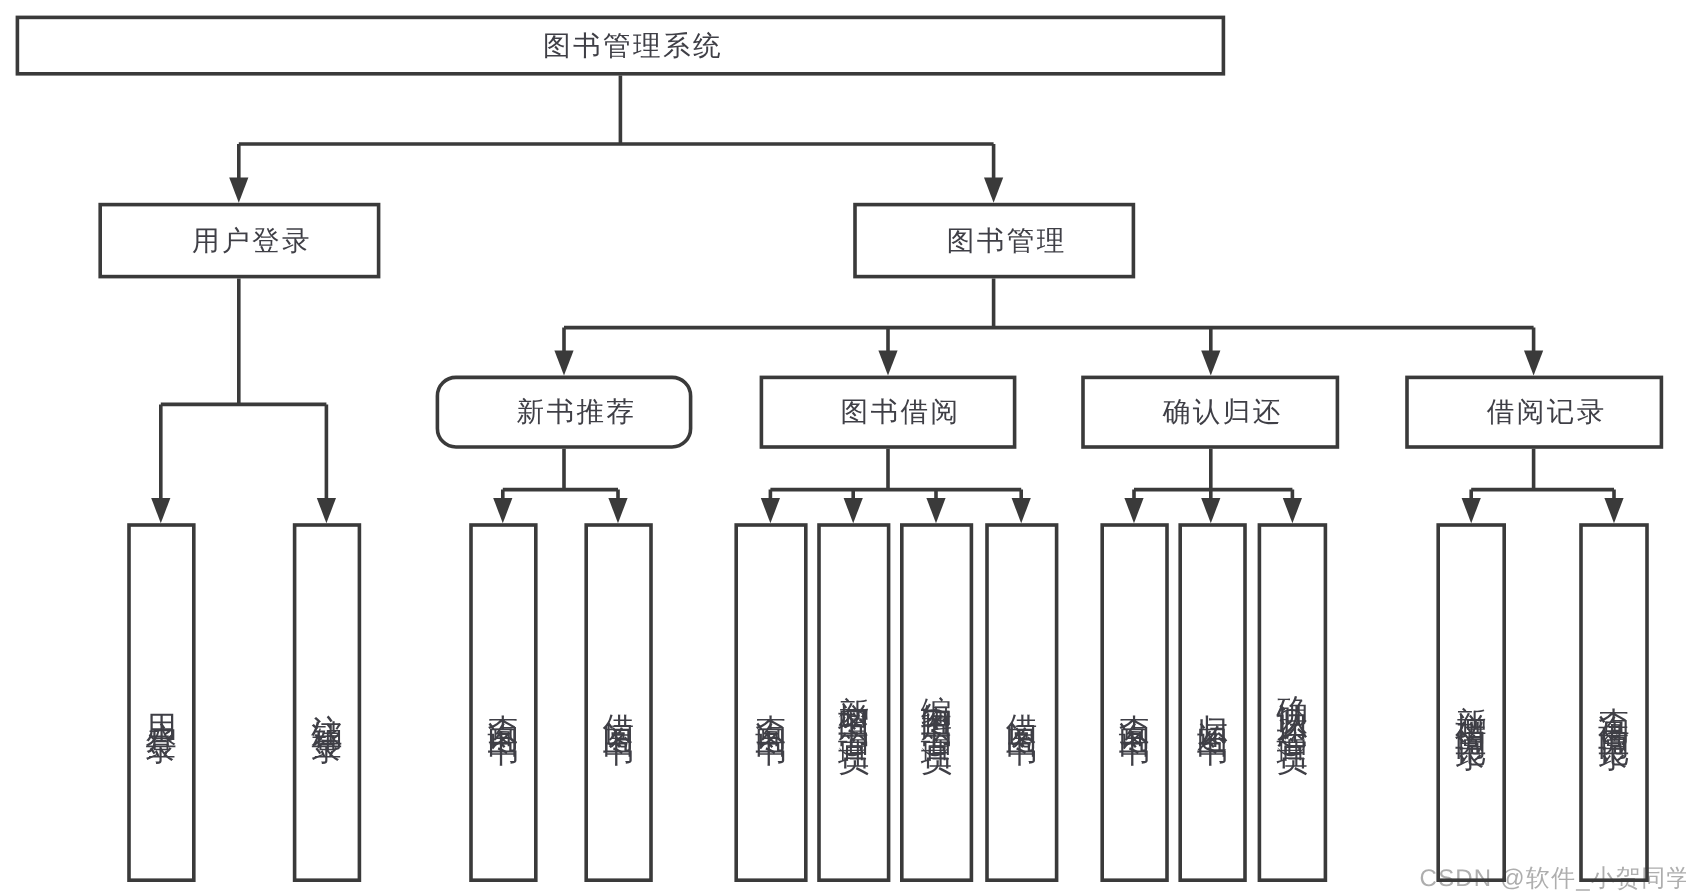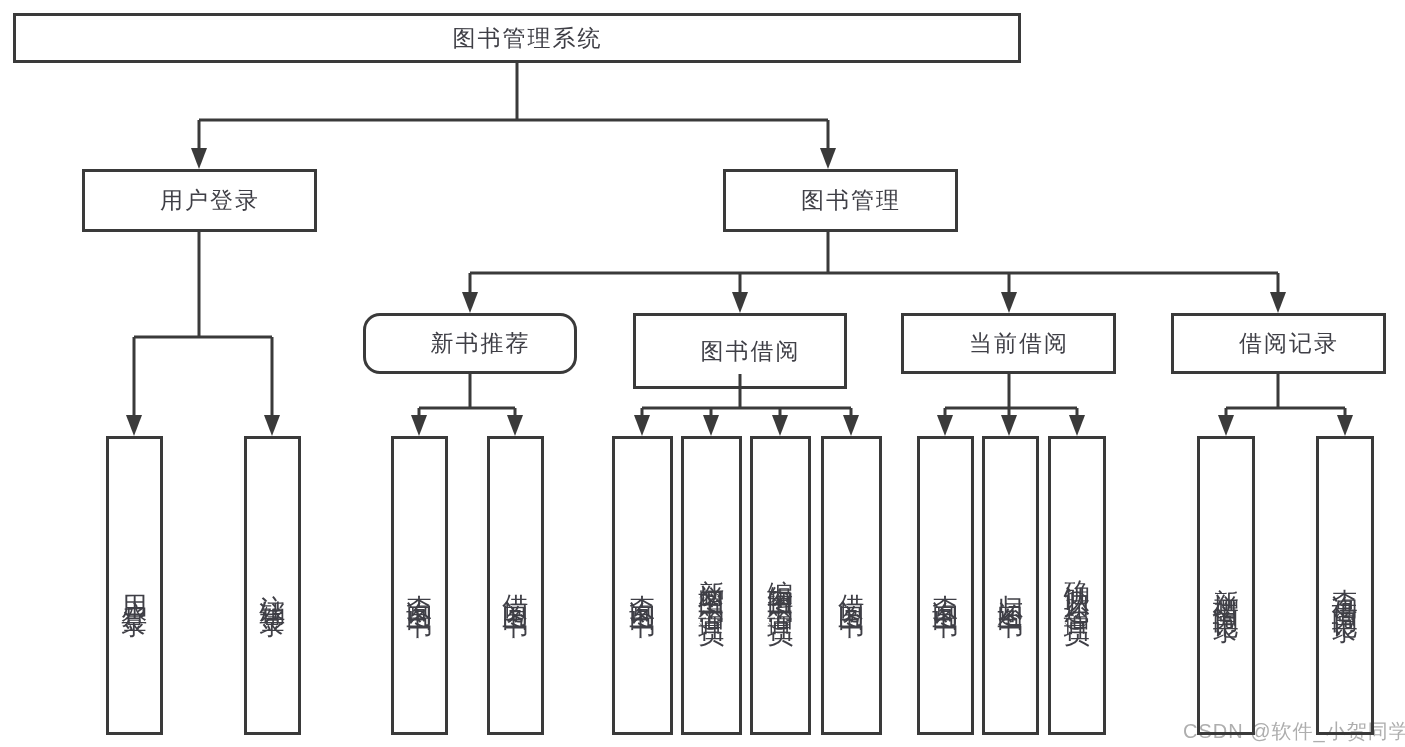--- a/index.html
+++ b/index.html
@@ -35,23 +35,23 @@
     left:1183px;top:718px;
     font-size:20px;
     color:#aeaeae;
     letter-spacing:1px;
     z-index:0;
     white-space:nowrap;
   }
   
   .n-root{left:13px;top:13px;width:1008px;height:50px;}
   .n-user-login{left:82px;top:169px;width:235px;height:63px;}
-  .n-book-mgmt{left:711px;top:169px;width:235px;height:63px;margin-left:12px;}
+  .n-book-mgmt{left:711px;top:169px;width:235px;height:63px;}
   .n-new-book{left:363px;top:313px;width:214px;height:61px;border-radius:17px;}
-  .n-book-borrow{left:633px;top:313px;width:214px;height:76px;}
+  .n-book-borrow{left:633px;top:313px;width:214px;height:61px;}
   .n-cur-borrow{left:901px;top:313px;width:215px;height:61px;}
   .n-borrow-rec{left:1171px;top:313px;width:215px;height:61px;text-align:center;}
   .lf{top:436px;height:299px;}
   .l-g1a{left:106px;width:57px;} .l-g1b{left:244px;width:57px;}
   .l-g2a{left:391px;width:57px;} .l-g2b{left:487px;width:57px;}
   .l-g3a{left:612px;width:61px;} .l-g3b{left:681px;width:61px;}
   .l-g3c{left:750px;width:61px;} .l-g3d{left:821px;width:61px;}
   .l-g4a{left:917px;width:57px;} .l-g4b{left:982px;width:57px;}
   .l-g4c{left:1048px;width:58px;}
   .l-g5a{left:1197px;width:58px;} .l-g5b{left:1316px;width:58px;}
@@ -114,21 +114,21 @@
     <span>图书管理</span>
   </div>
 
   <div class="node hbox n-new-book">
     <span>新书推荐</span>
   </div>
   <div class="node hbox n-book-borrow">
     <span>图书借阅</span>
   </div>
   <div class="node hbox n-cur-borrow">
-    <span>当前借阅</span>
+    <span>确认归还</span>
   </div>
   <div class="node hbox n-borrow-rec">
     <span>借阅记录</span>
   </div>
 
   <div class="node leaf lf l-g1a">
     <span>用户登录</span>
   </div>
   <div class="node leaf lf l-g1b">
     <span>注销登录</span>

